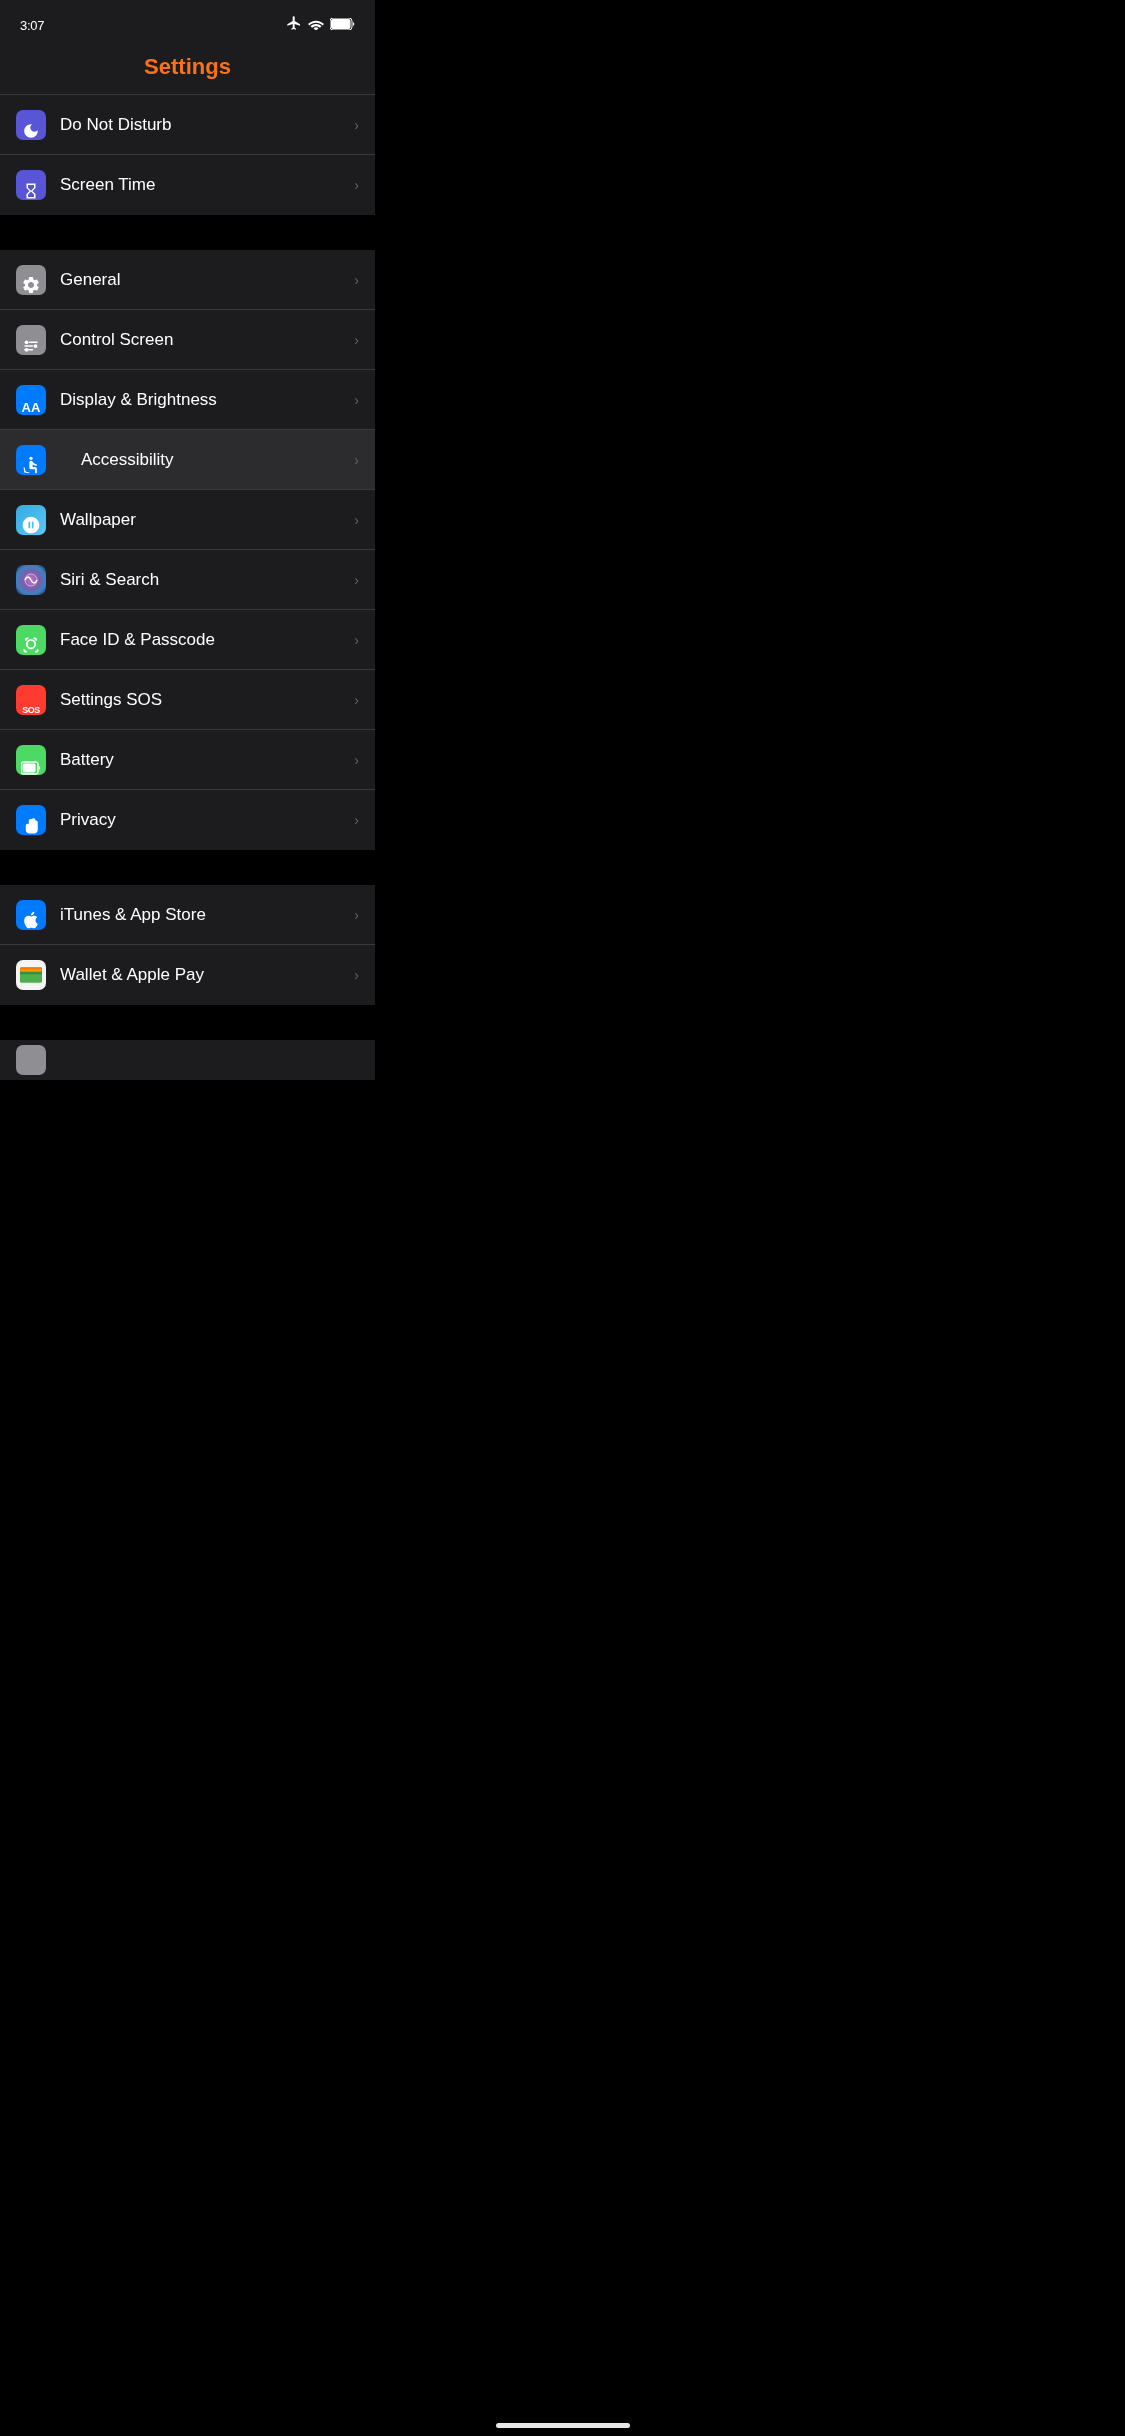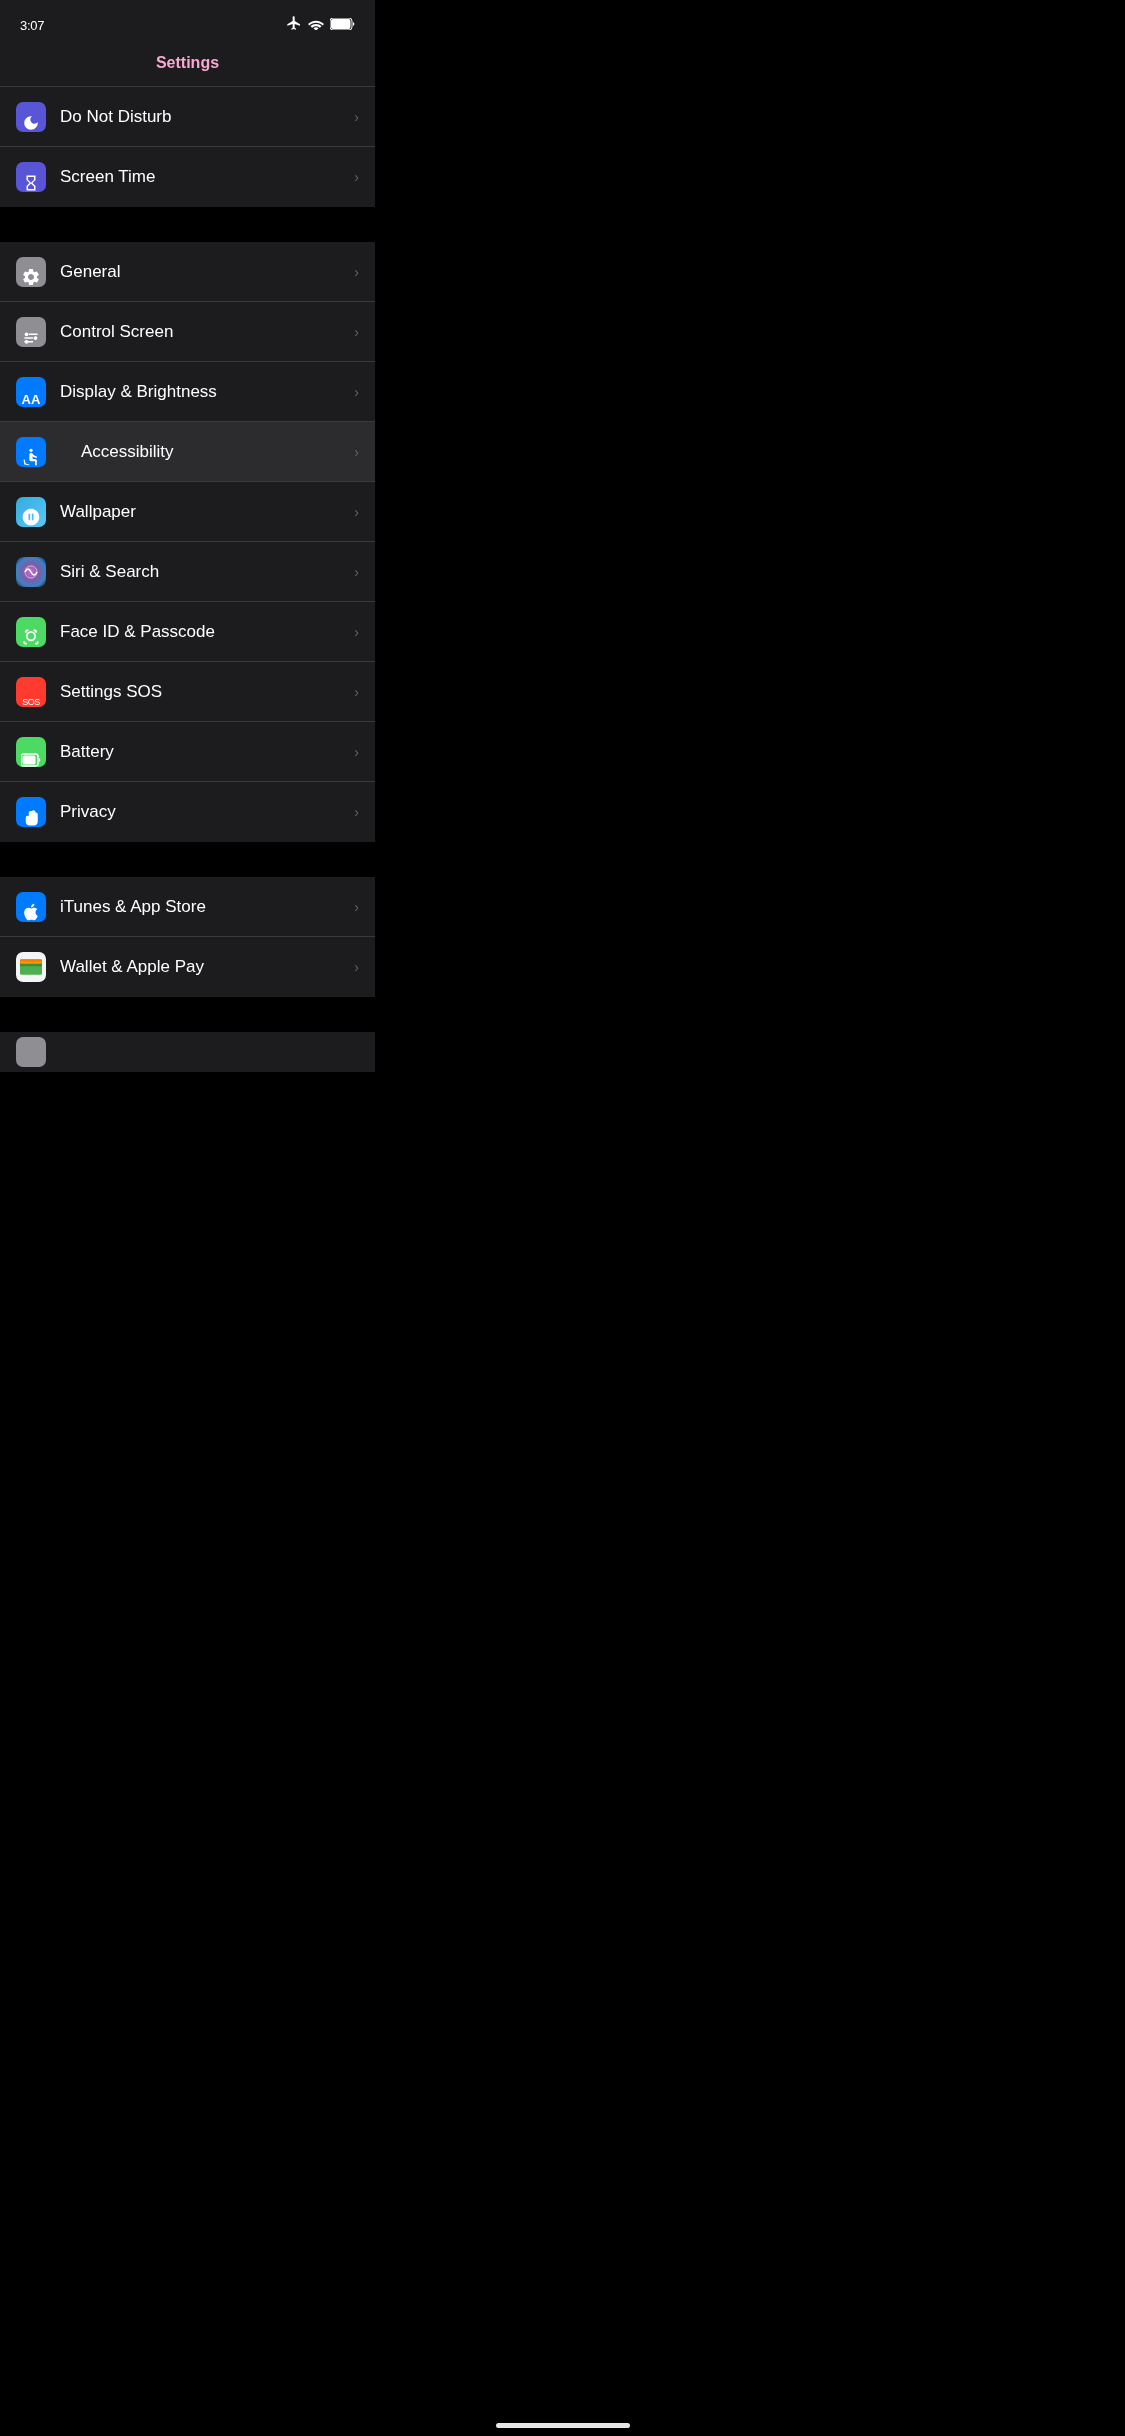--- a/index.html
+++ b/index.html
@@ -39,23 +39,23 @@
 
     
     .nav-bar {
       background: #1c1c1e;
       text-align: center;
       padding: 10px 0 14px 0;
       border-bottom: 0.5px solid #3a3a3c;
     }
 
     .nav-title {
-      font-size: 16px;
+      font-size: 22px;
       font-weight: 600;
-      color: #f9a8d4;
+      color: #f97316;
     }
 
     
     .section-group {
       background: #1c1c1e;
       margin-bottom: 0;
     }
 
     .section-divider {
       height: 35px;
@@ -306,21 +306,21 @@
       <svg width="20" height="20" viewBox="0 0 24 24" fill="white">
         <path d="M9 3H7C5.9 3 5 3.9 5 5v2h2V5h2V3zM17 3h-2v2h2v2h2V5c0-1.1-.9-2-2-2zm2 16h-2v2h2c1.1 0 2-.9 2-2v-2h-2v2zM7 19H5v-2H3v2c0 1.1.9 2 2 2h2v-2zm5-14c-3.31 0-6 2.69-6 6s2.69 6 6 6 6-2.69 6-6-2.69-6-6-6zm0 10c-2.21 0-4-1.79-4-4s1.79-4 4-4 4 1.79 4 4-1.79 4-4 4z"></path>
       </svg>
     </div>
     <span class="row-label">Face ID &amp; Passcode</span>
     <span class="row-chevron">›</span>
   </div>
 
   <div class="settings-row">
     <div class="row-icon icon-emergency">
-      <span style="color:white;font-size:9px;font-weight:400;letter-spacing:-0.5px;">SOS</span>
+      <span style="color:white;font-size:9px;font-weight:700;letter-spacing:-0.5px;">SOS</span>
     </div>
     <span class="row-label">Settings SOS</span>
     <span class="row-chevron">›</span>
   </div>
 
   <div class="settings-row">
     <div class="row-icon icon-battery">
 
       <svg width="20" height="14" viewBox="0 0 20 14" fill="white">
         <rect x="0" y="1" width="17" height="12" rx="2.5" fill="none" stroke="white" stroke-width="1.5"></rect>

